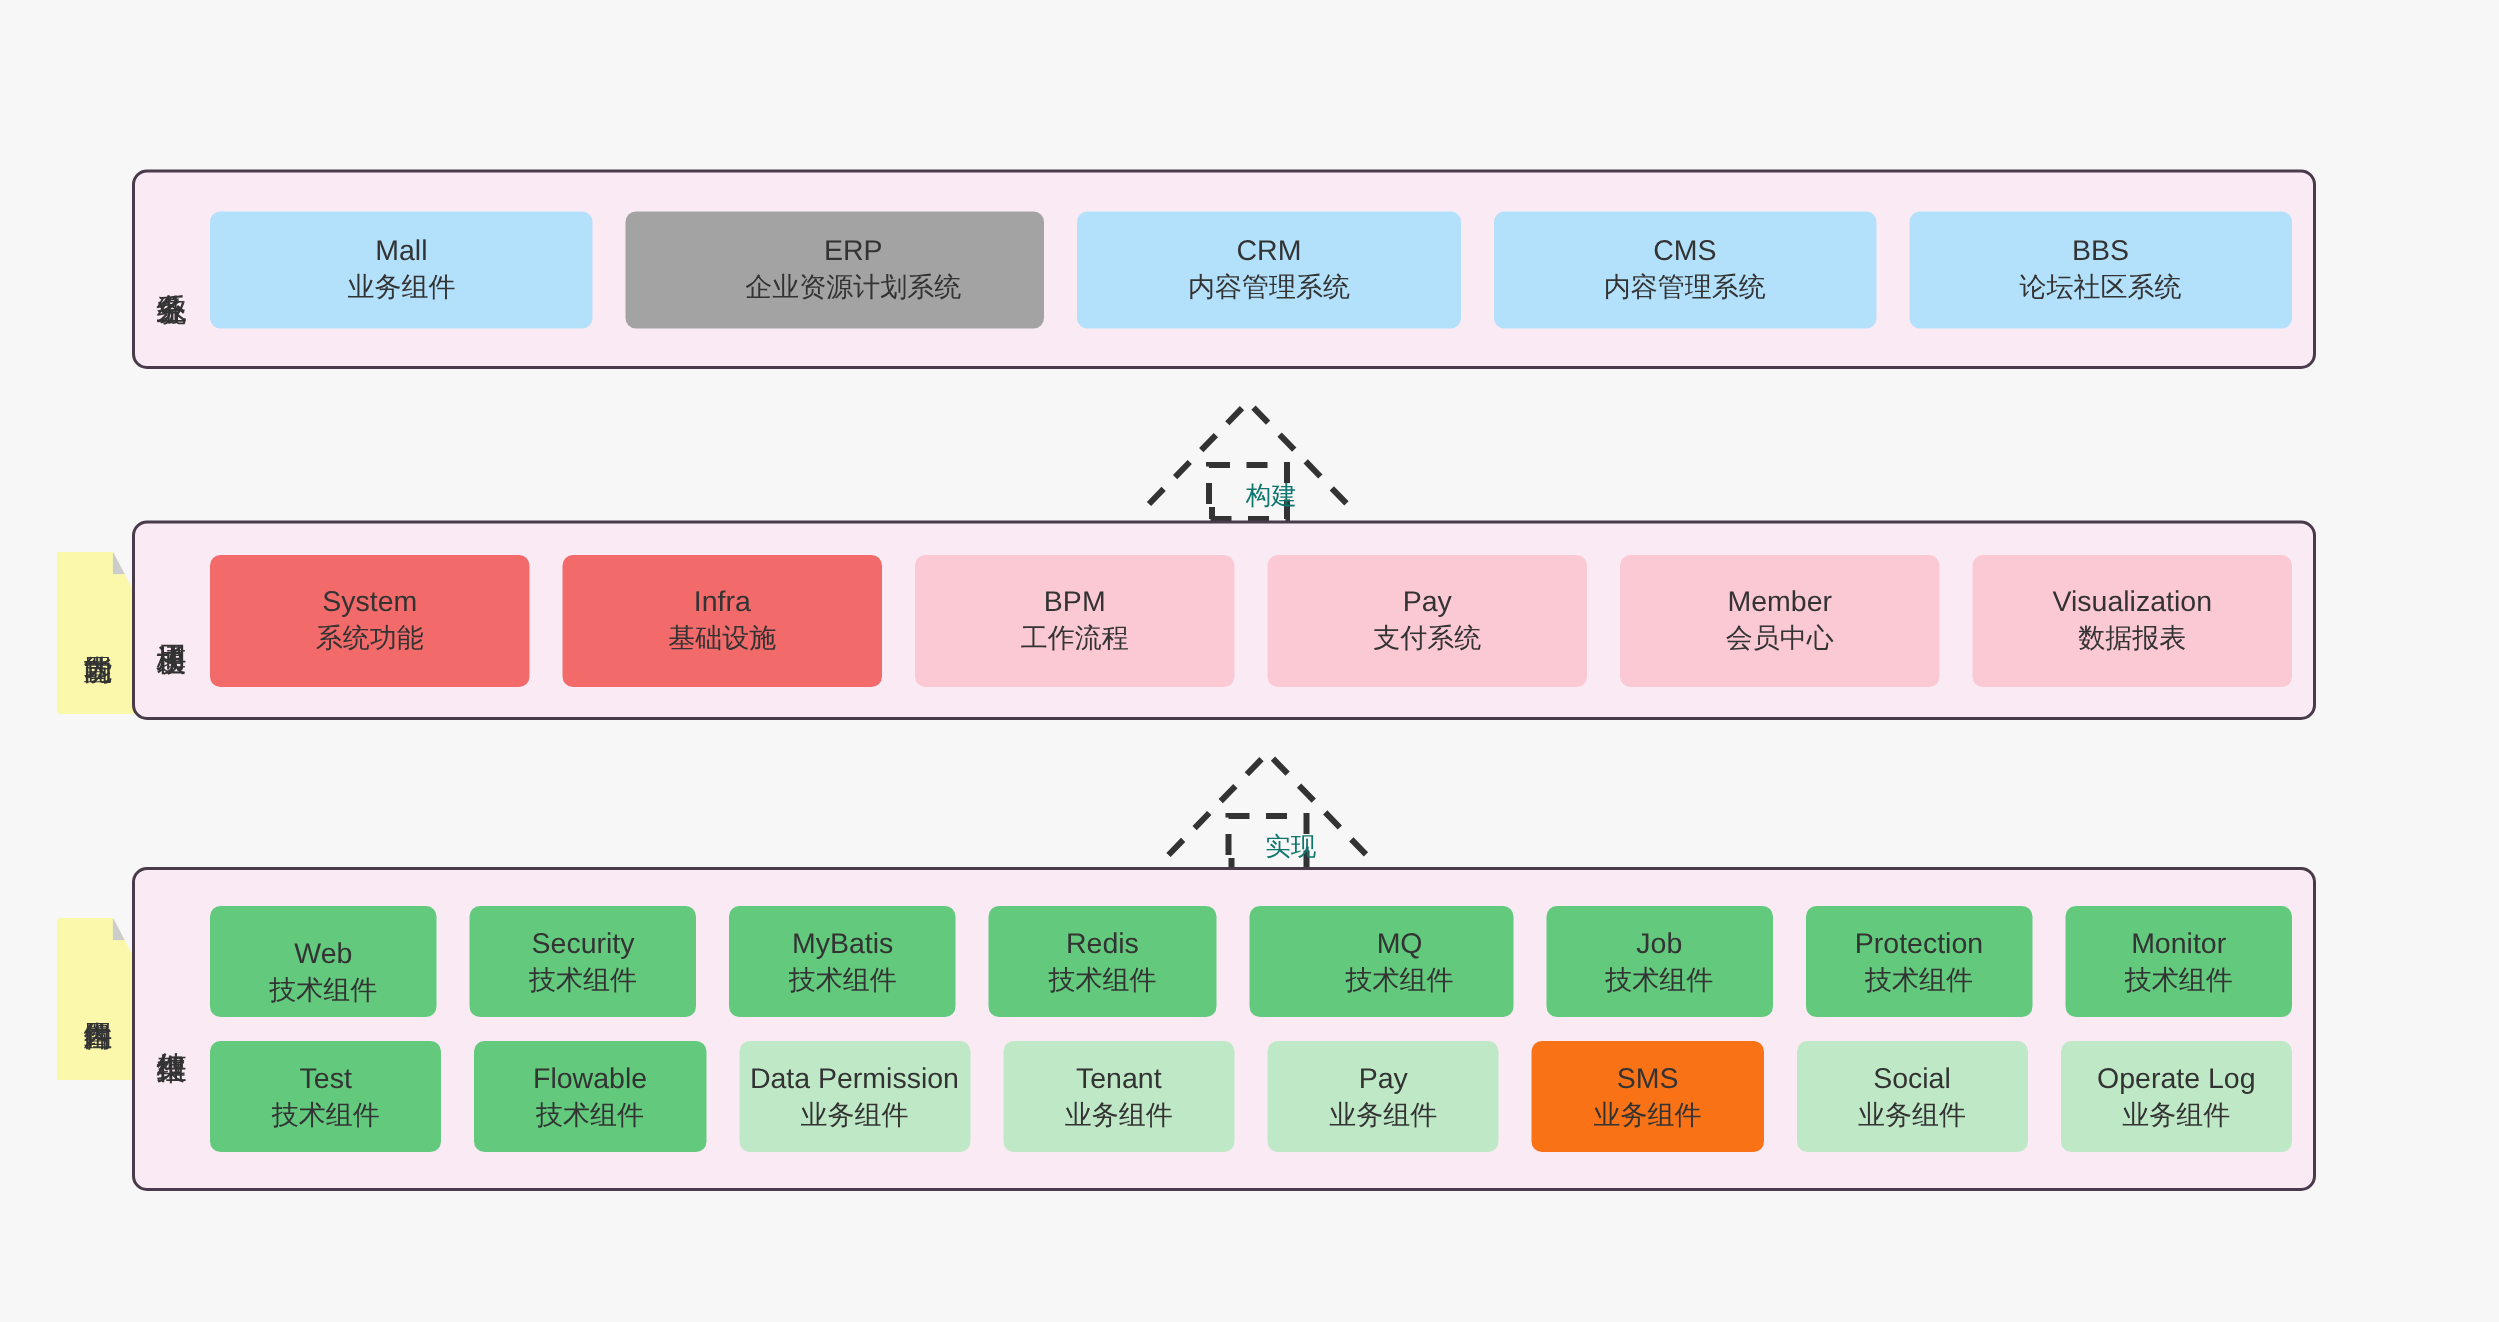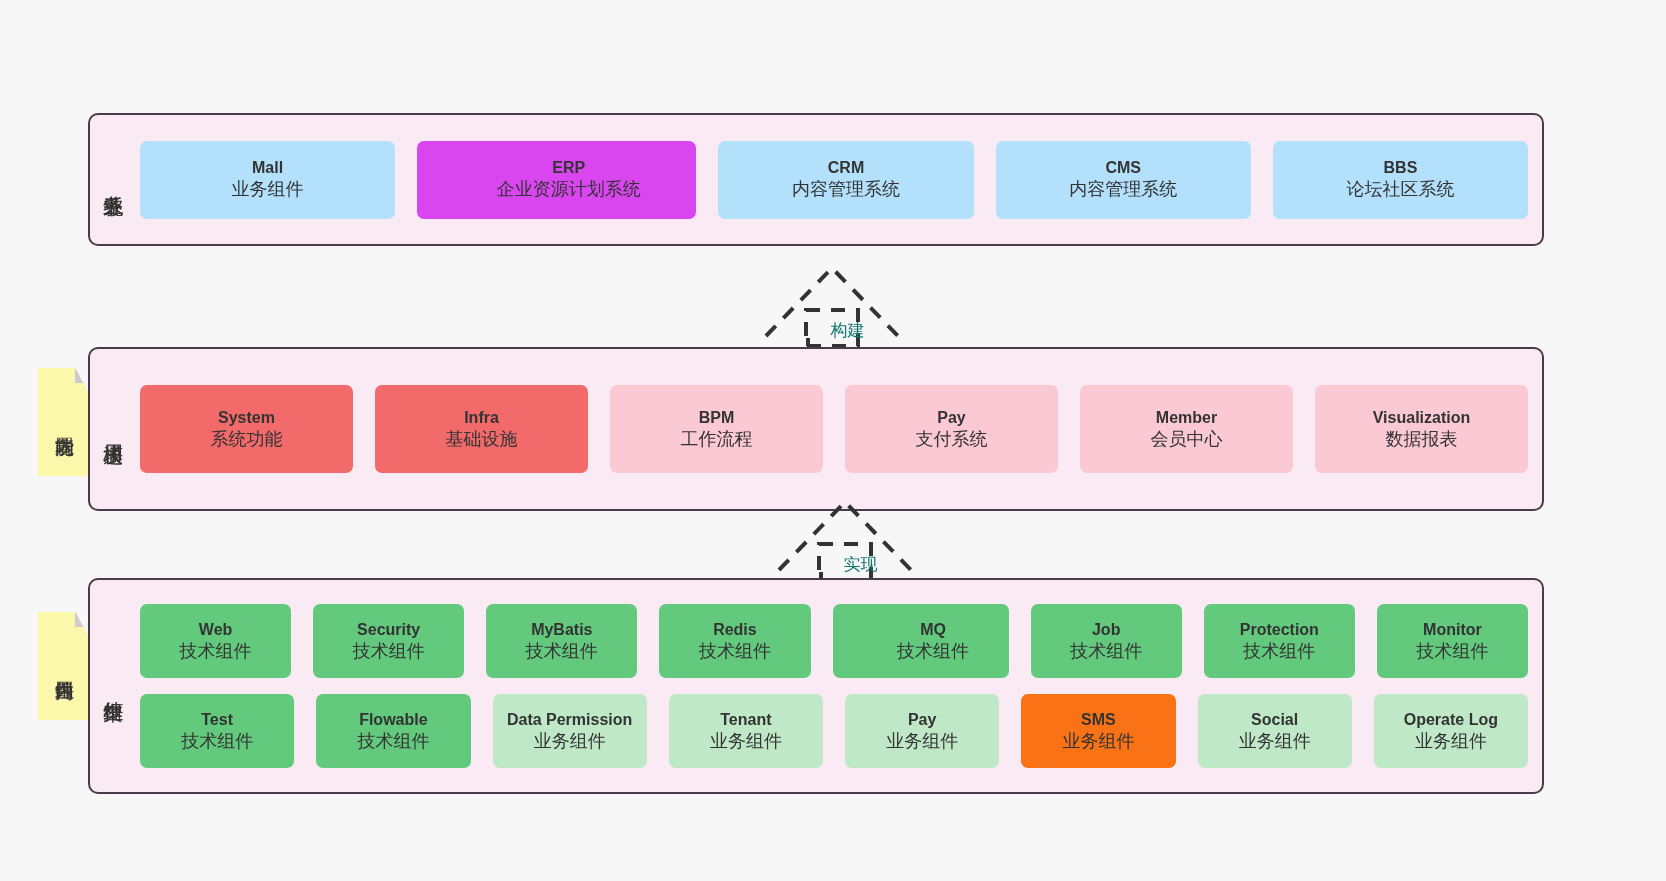--- a/index.html
+++ b/index.html
@@ -74,22 +74,21 @@
     flex-direction: column;
     align-items: center;
     justify-content: center;
     text-align: center;
     line-height: 1.26;
     box-sizing: border-box;
     padding: 6px 4px;
     color: #333333;
   }
   .card .c-title {
-    font-size: 16px;
-    font-weight: bold;
+    font-size: 19px;
   }
   .card .c-sub {
     font-size: 18px;
   }
 
   .card.blue   { background: #b3e0fb; }
   .card.red    { background: #f26a6a; }
   .card.pink   { background: #fbc9d4; }
   .card.green  { background: #62c97d; }
   .card.lgreen { background: #bfe8c6; }
@@ -159,21 +158,21 @@
 <div class="canvas">
 
   <div class="layer" style="left:88px; top:113px; width:1456px; height:133px;">
     <div class="layer-title">业务系统</div>
     <div class="layer-body">
       <div class="row h-tall">
         <div class="card blue" style="background: rgb(179, 224, 251);">
           <span class="c-title">Mall</span>
           <span class="c-sub">业务组件</span>
         </div>
-        <div class="card blue" style="background: #d946ef; padding-left: 28px;">
+        <div class="card blue" style="background: #a3a3a3; padding-left: 28px;">
           <span class="c-title">ERP</span>
           <span class="c-sub">企业资源计划系统</span>
         </div>
         <div class="card blue" style="background: rgb(179, 224, 251);">
           <span class="c-title">CRM</span>
           <span class="c-sub">内容管理系统</span>
         </div>
         <div class="card blue" style="background: rgb(179, 224, 251);">
           <span class="c-title">CMS</span>
           <span class="c-sub">内容管理系统</span>
@@ -193,21 +192,21 @@
       <rect x="46" y="52" width="52" height="36" stroke="#333333" stroke-width="4" stroke-dasharray="14 11" fill="none"></rect>
     </svg>
     <span class="arrow-label">构建</span>
   </div>
 
   <div class="note" style="left:38px; top:368px; height:108px;">
     <span class="fold"></span>
     <span class="note-text">内置功能</span>
   </div>
 
-  <div class="layer" style="left:88px; top:347px; width:1456px; height:164px;">
+  <div class="layer" style="left:88px; top:347px; width:1456px; height:133px;">
     <div class="layer-title">通用模块</div>
     <div class="layer-body">
       <div class="row h-mid">
         <div class="card red" style="background: rgb(242, 106, 106);">
           <span class="c-title">System</span>
           <span class="c-sub">系统功能</span>
         </div>
         <div class="card red" style="background: rgb(242, 106, 106);">
           <span class="c-title">Infra</span>
           <span class="c-sub">基础设施</span>
@@ -244,21 +243,21 @@
   <div class="note" style="left:38px; top:612px; height:108px;">
     <span class="fold"></span>
     <span class="note-text">内置组件</span>
   </div>
 
   <div class="layer" style="left:88px; top:578px; width:1456px; height:216px;">
     <div class="layer-title">框架组件</div>
     <div class="layer-body">
 
       <div class="row h-sm">
-        <div class="card green" style="background: rgb(98, 201, 125);">
+        <div class="card green" style="background: rgb(98, 201, 125); justify-content: flex-end;">
           <span class="c-title">Web</span>
           <span class="c-sub">技术组件</span>
         </div>
         <div class="card green" style="background: rgb(98, 201, 125);">
           <span class="c-title">Security</span>
           <span class="c-sub">技术组件</span>
         </div>
         <div class="card green" style="background: rgb(98, 201, 125);">
           <span class="c-title">MyBatis</span>
           <span class="c-sub">技术组件</span>

